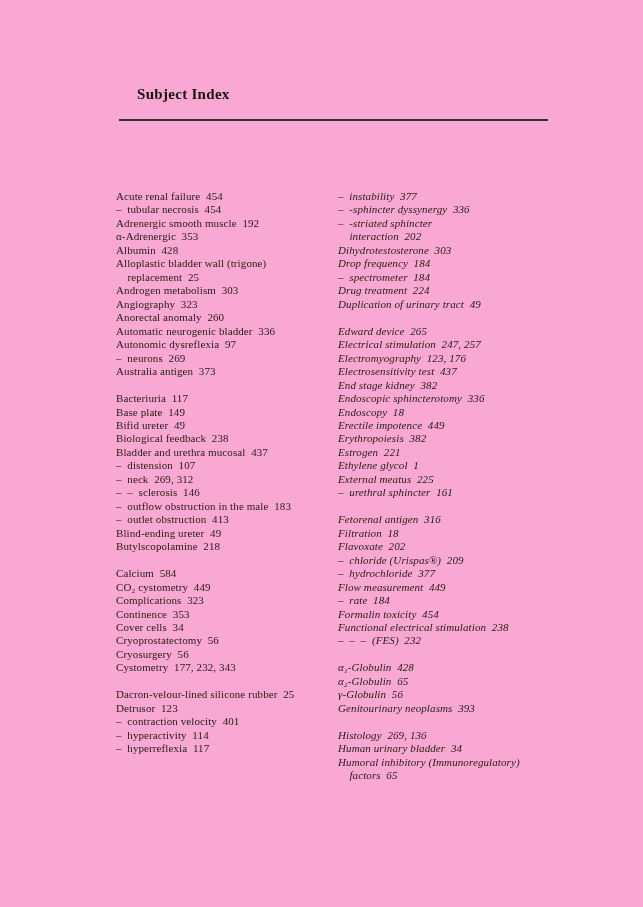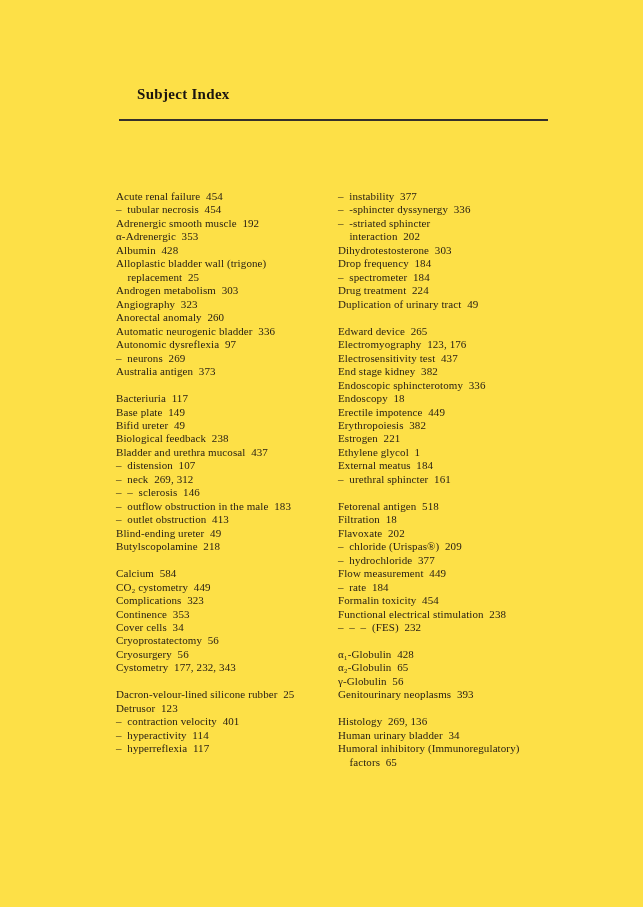--- a/index.html
+++ b/index.html
@@ -4,21 +4,21 @@
 <style>
   html, body {
     margin: 0;
     padding: 0;
     background: #ffffff;
   }
   .page {
     position: relative;
     width: 643px;
     height: 907px;
-    background: #fde047;
+    background: #f9a8d4;
     font-family: "Liberation Serif", serif;
     color: #241c14;
     overflow: hidden;
   }
   .page-title {
     position: absolute;
     left: 137px;
     top: 86px;
     margin: 0;
     font-size: 15px;
@@ -35,21 +35,21 @@
     background: #35302c;
     border: none;
     margin: 0;
   }
   .index-column {
     position: absolute;
     top: 190px;
     width: 240px;
   }
   #col-left  { left: 116px; }
-  #col-right { left: 338px; }
+  #col-right { left: 338px; font-style: italic; }
   .line {
     height: 13.48px;
     line-height: 13.48px;
     font-size: 11px;
     white-space: pre;
     letter-spacing: 0.1px;
   }
 </style>
 </head>
 <body>
@@ -106,33 +106,34 @@
       <div class="line">–  -sphincter dyssynergy  336</div>
       <div class="line">–  -striated sphincter</div>
       <div class="line">    interaction  202</div>
       <div class="line">Dihydrotestosterone  303</div>
       <div class="line">Drop frequency  184</div>
       <div class="line">–  spectrometer  184</div>
       <div class="line">Drug treatment  224</div>
       <div class="line">Duplication of urinary tract  49</div>
       <div class="line"></div>
       <div class="line">Edward device  265</div>
+      <div class="line">Electrical stimulation  247, 257</div>
       <div class="line">Electromyography  123, 176</div>
       <div class="line">Electrosensitivity test  437</div>
       <div class="line">End stage kidney  382</div>
       <div class="line">Endoscopic sphincterotomy  336</div>
       <div class="line">Endoscopy  18</div>
       <div class="line">Erectile impotence  449</div>
       <div class="line">Erythropoiesis  382</div>
       <div class="line">Estrogen  221</div>
       <div class="line">Ethylene glycol  1</div>
-      <div class="line">External meatus  184</div>
+      <div class="line">External meatus  225</div>
       <div class="line">–  urethral sphincter  161</div>
       <div class="line"></div>
-      <div class="line">Fetorenal antigen  518</div>
+      <div class="line">Fetorenal antigen  316</div>
       <div class="line">Filtration  18</div>
       <div class="line">Flavoxate  202</div>
       <div class="line">–  chloride (Urispas®)  209</div>
       <div class="line">–  hydrochloride  377</div>
       <div class="line">Flow measurement  449</div>
       <div class="line">–  rate  184</div>
       <div class="line">Formalin toxicity  454</div>
       <div class="line">Functional electrical stimulation  238</div>
       <div class="line">–  –  –  (FES)  232</div>
       <div class="line"></div>

